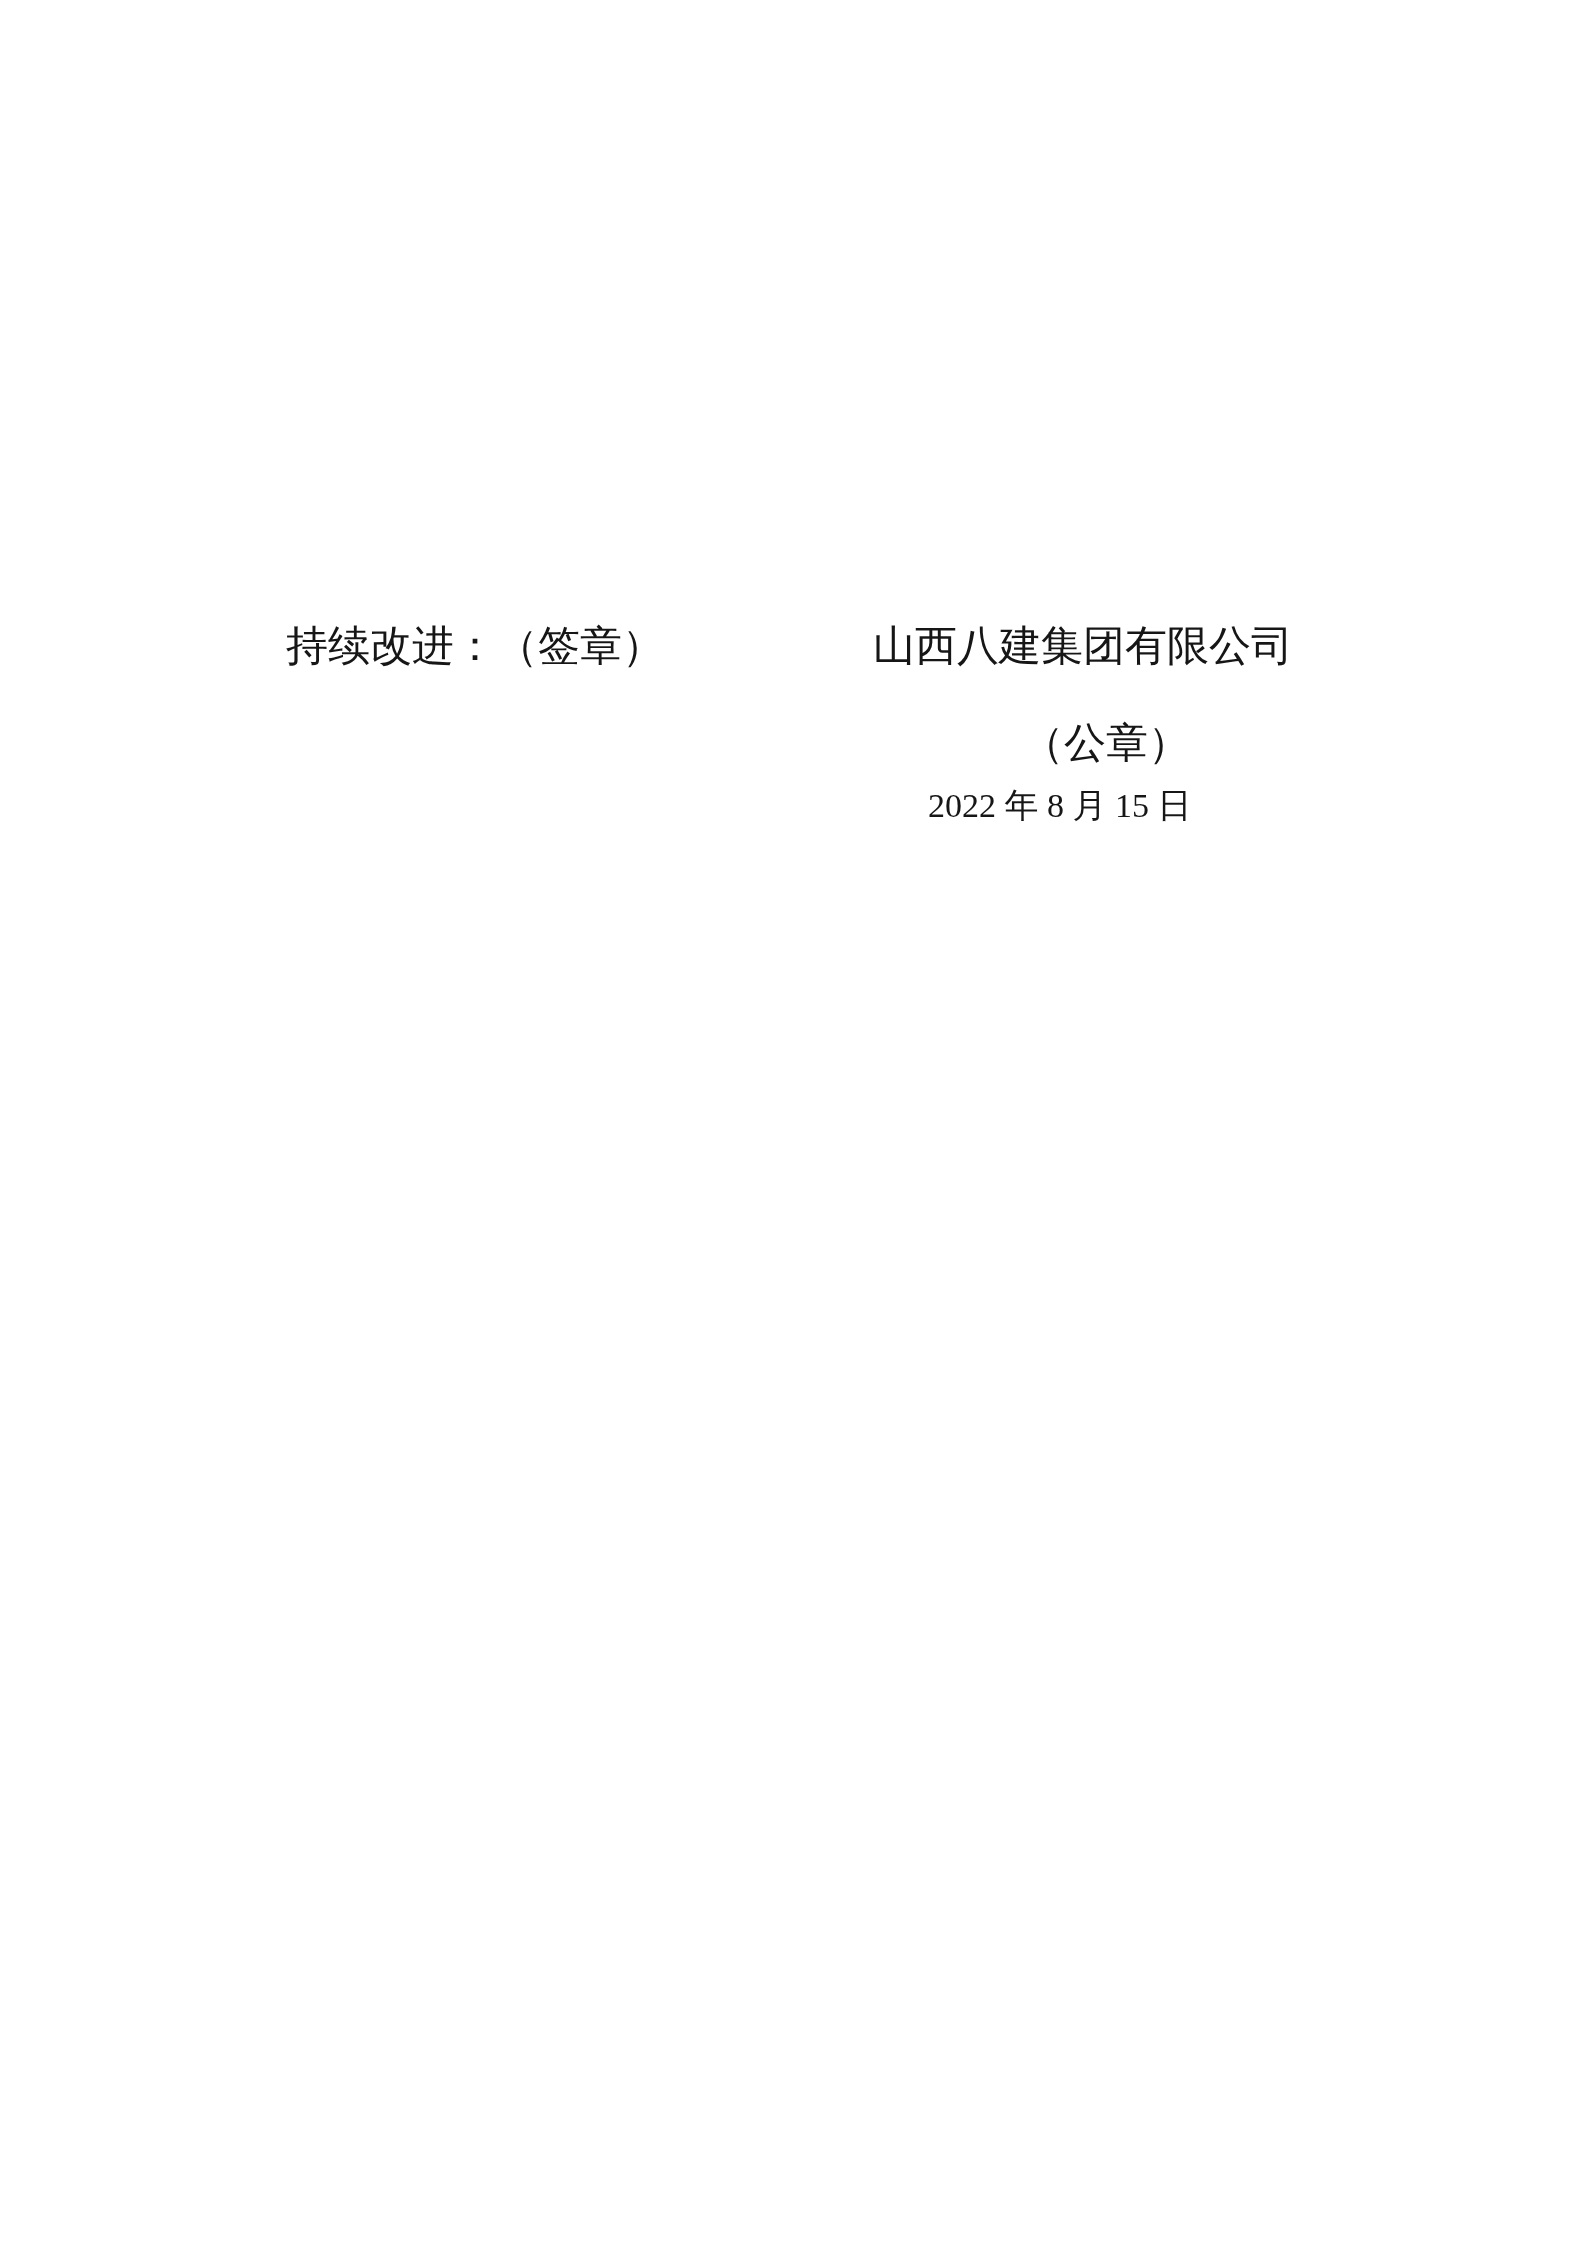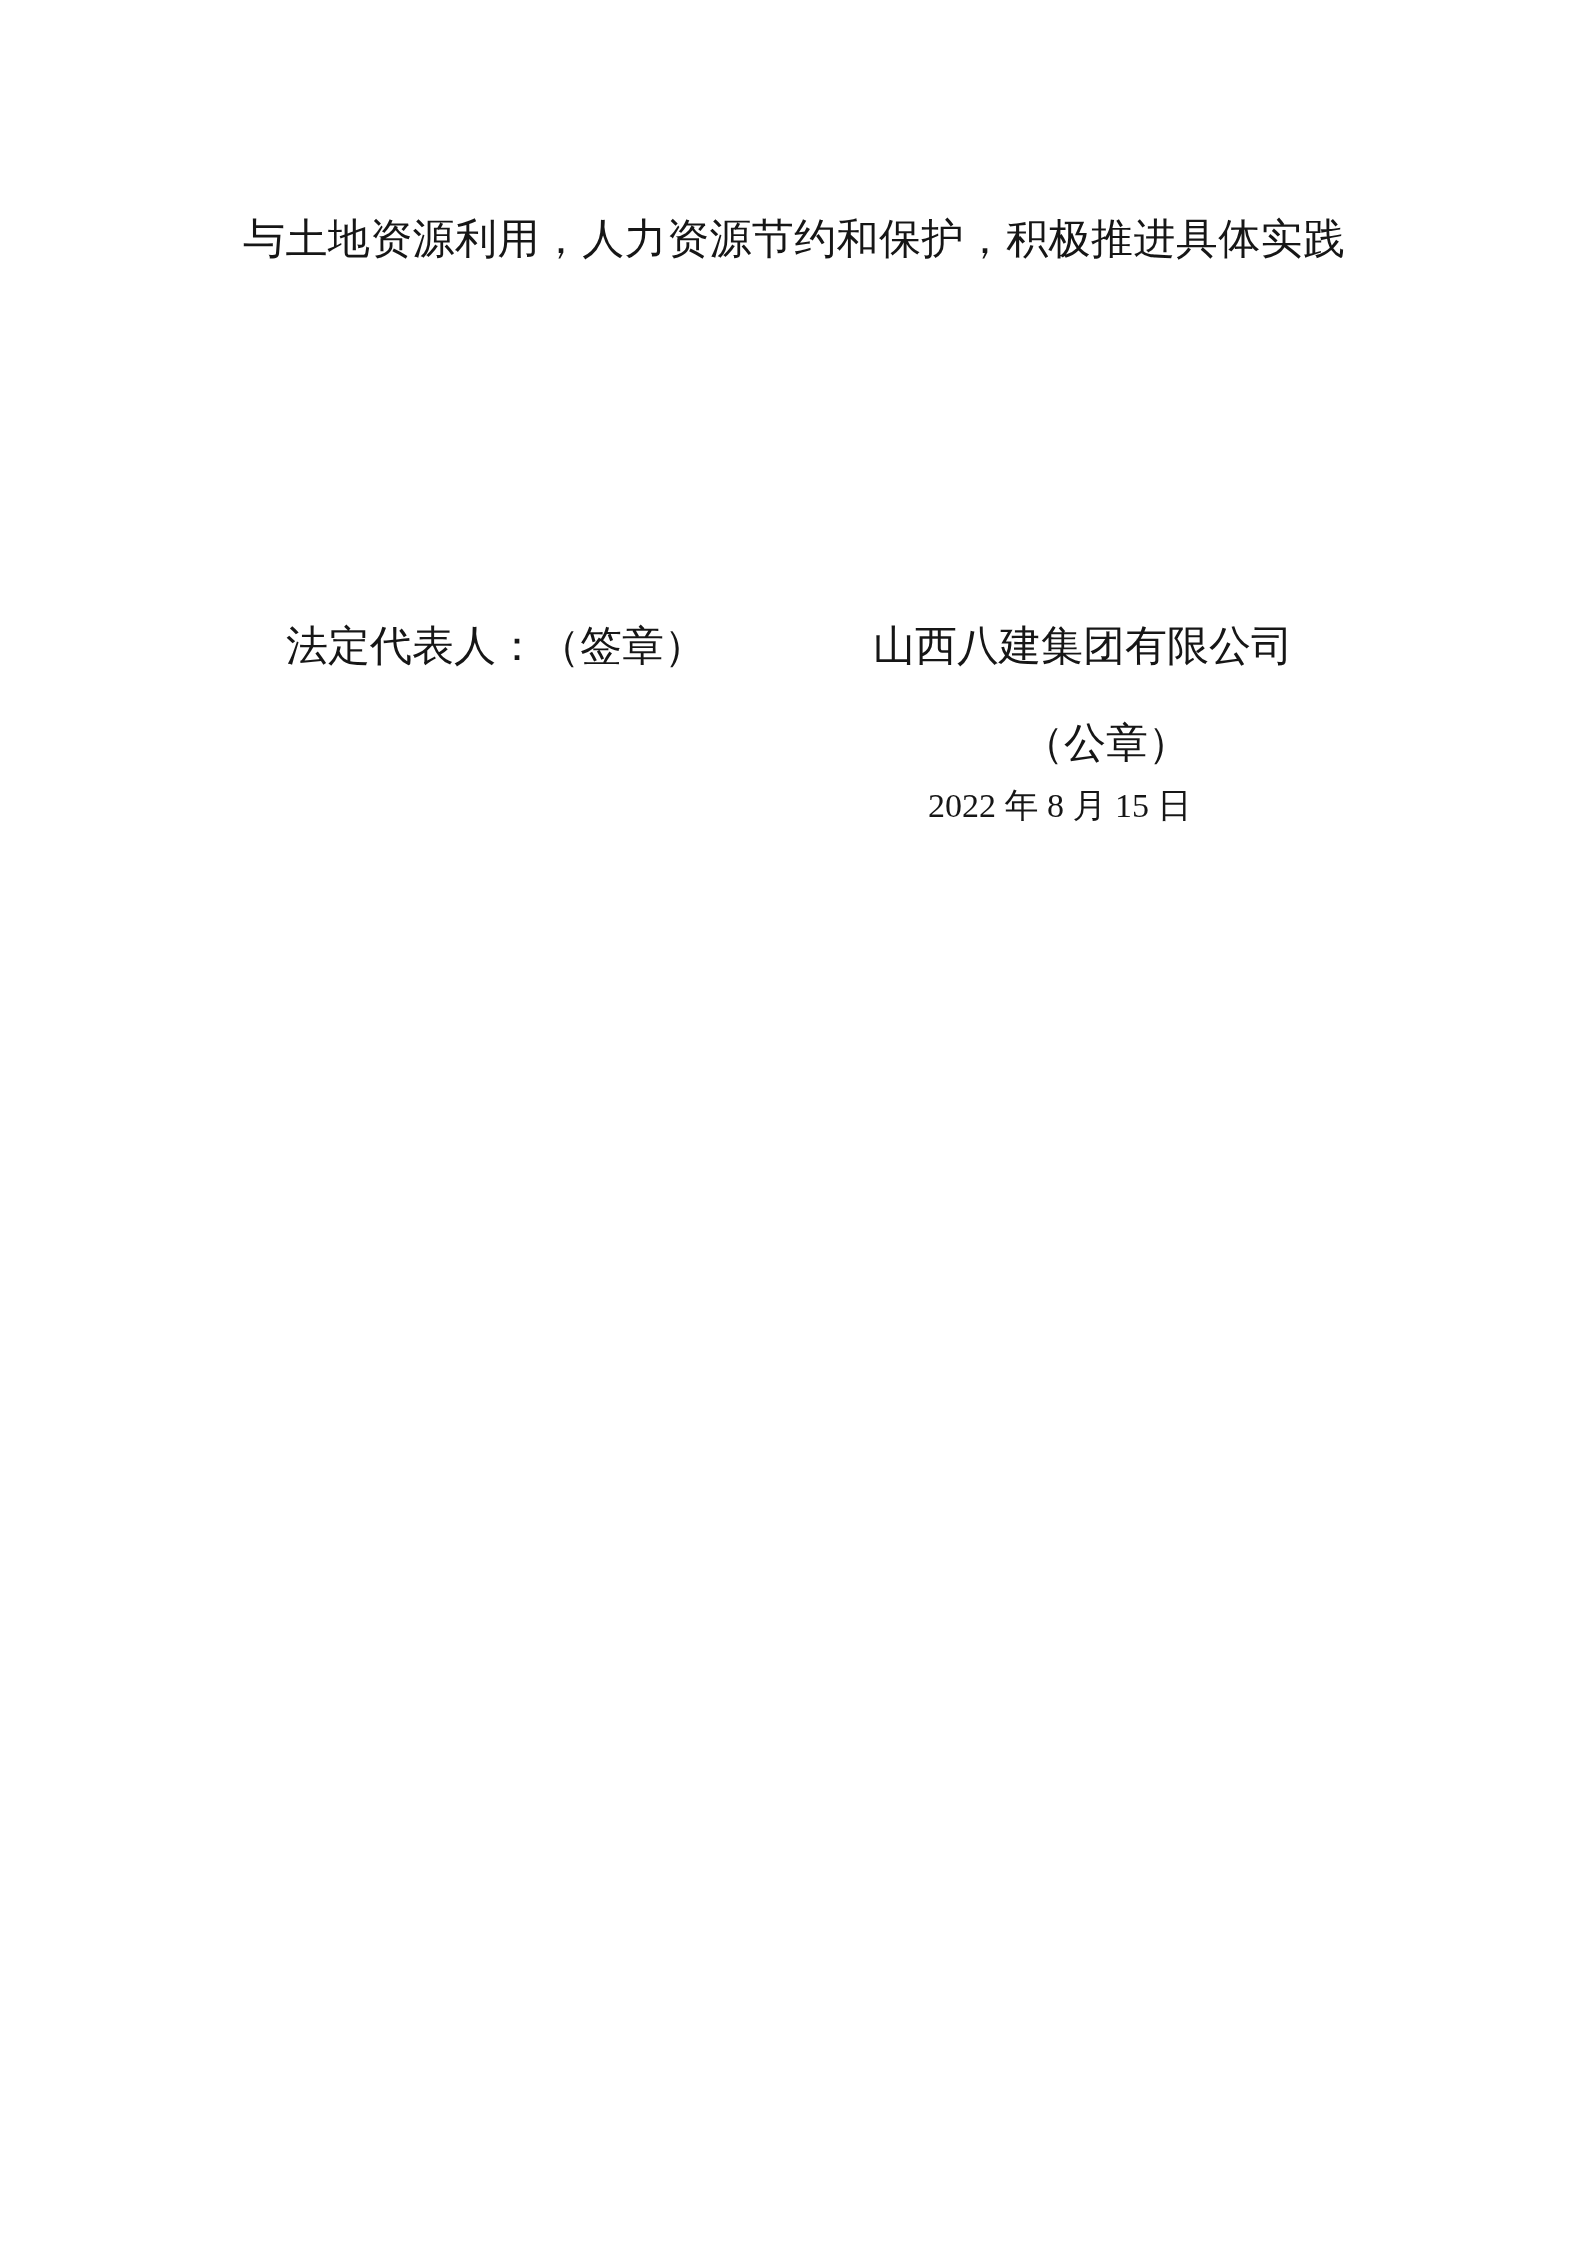--- a/index.html
+++ b/index.html
@@ -65,24 +65,23 @@
     line-height: 60px;
     white-space: pre;
   }
 </style>
 </head>
 <body>
 
 <div class="page">
 
   <div class="body-text">
-    <div class="body-line justified">与土地资源利用，人力资源节约和保护，积极推进具体实践</div>
   </div>
 
-  <div class="sig-label">法定代表人：（签章）</div>
+  <div class="sig-label">持续改进：（签章）</div>
 
   <div class="company-name">山西八建集团有限公司</div>
 
   <div class="company-seal">（公章）</div>
 
   <div class="doc-date">2022 年 8 月 15 日</div>
 
 </div>
 
 </body></html>

